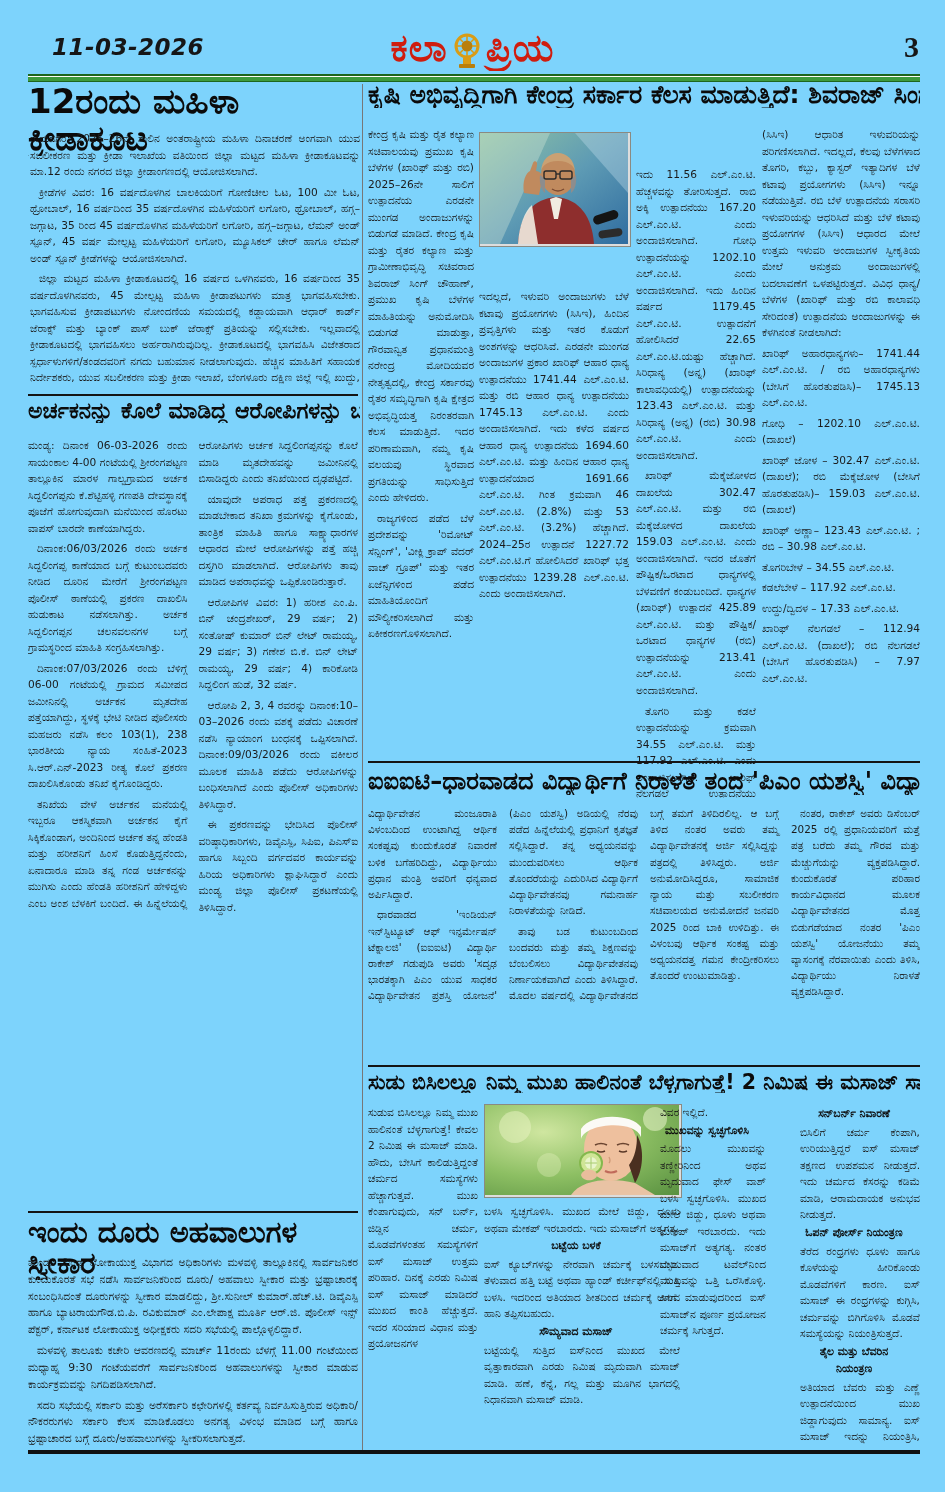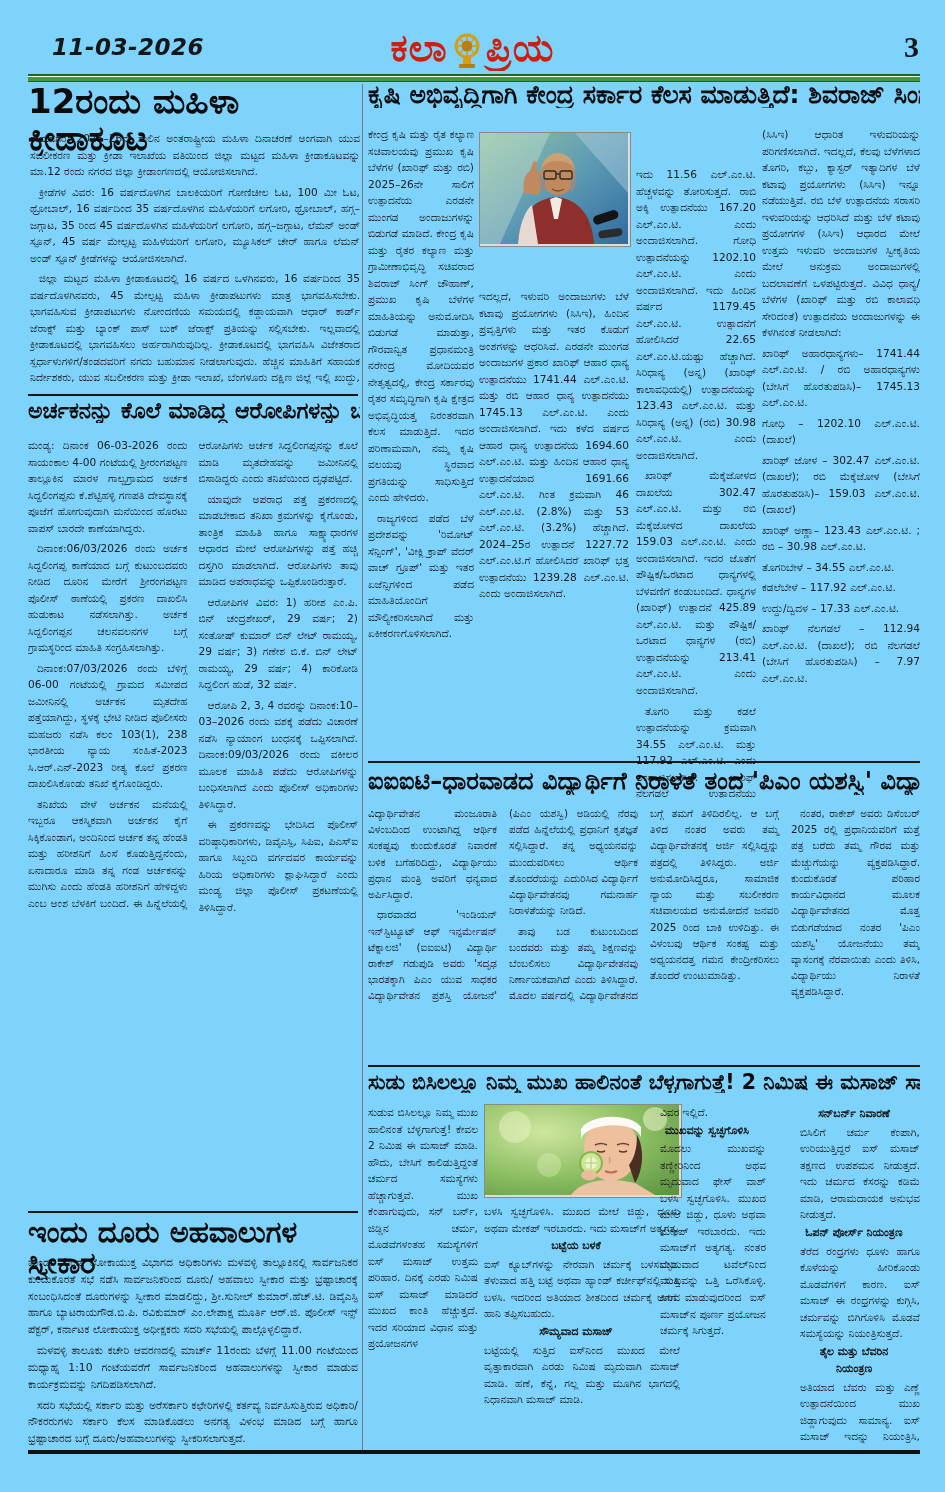--- a/index.html
+++ b/index.html
@@ -107,21 +107,21 @@
     <p>ಆರೋಪಿಗಳ ವಿವರ: 1) ಹರೀಶ ಎಂ.ಪಿ. ಬಿನ್ ಚಂದ್ರಶೇಖರ್, 29 ವರ್ಷ; 2) ಸಂತೋಷ್ ಕುಮಾರ್ ಬಿನ್ ಲೇಟ್ ರಾಮಯ್ಯ, 29 ವರ್ಷ; 3) ಗಣೇಶ ಬಿ.ಕೆ. ಬಿನ್ ಲೇಟ್ ರಾಮಯ್ಯ, 29 ವರ್ಷ; 4) ಕಾರಿಕೋಡಿ ಸಿದ್ದಲಿಂಗ ಹುಡೆ, 32 ವರ್ಷ.</p>
     <p>ಆರೋಪಿ 2, 3, 4 ರವರನ್ನು ದಿನಾಂಕ:10–03–2026 ರಂದು ವಶಕ್ಕೆ ಪಡೆದು ವಿಚಾರಣೆ ನಡೆಸಿ ನ್ಯಾಯಾಂಗ ಬಂಧನಕ್ಕೆ ಒಪ್ಪಿಸಲಾಗಿದೆ. ದಿನಾಂಕ:09/03/2026 ರಂದು ವಕೀಲರ ಮೂಲಕ ಮಾಹಿತಿ ಪಡೆದು ಆರೋಪಿಗಳನ್ನು ಬಂಧಿಸಲಾಗಿದೆ ಎಂದು ಪೊಲೀಸ್ ಅಧಿಕಾರಿಗಳು ತಿಳಿಸಿದ್ದಾರೆ.</p>
     <p>ಈ ಪ್ರಕರಣವನ್ನು ಭೇದಿಸಿದ ಪೊಲೀಸ್ ವರಿಷ್ಠಾಧಿಕಾರಿಗಳು, ಡಿವೈಎಸ್ಪಿ, ಸಿಪಿಐ, ಪಿಎಸ್ಐ ಹಾಗೂ ಸಿಬ್ಬಂದಿ ವರ್ಗದವರ ಕಾರ್ಯವನ್ನು ಹಿರಿಯ ಅಧಿಕಾರಿಗಳು ಶ್ಲಾಘಿಸಿದ್ದಾರೆ ಎಂದು ಮಂಡ್ಯ ಜಿಲ್ಲಾ ಪೊಲೀಸ್ ಪ್ರಕಟಣೆಯಲ್ಲಿ ತಿಳಿಸಿದ್ದಾರೆ.</p>
   </div>
 
   <div class="abs hrule" id="hr-left2"></div>
 
   <div class="abs head" id="a3-head">ಇಂದು ದೂರು ಅಹವಾಲುಗಳ ಸ್ವೀಕಾರ</div>
   <div class="abs btxt" id="a3-body">
     <p>ಮಂಡ್ಯ: ಮಂಡ್ಯ ಲೋಕಾಯುಕ್ತ ವಿಭಾಗದ ಅಧಿಕಾರಿಗಳು ಮಳವಳ್ಳಿ ತಾಲ್ಲೂಕಿನಲ್ಲಿ ಸಾರ್ವಜನಿಕರ ಕುಂದುಕೊರತೆ ಸಭೆ ನಡೆಸಿ ಸಾರ್ವಜನಿಕರಿಂದ ದೂರು/ ಅಹವಾಲು ಸ್ವೀಕಾರ ಮತ್ತು ಭ್ರಷ್ಟಾಚಾರಕ್ಕೆ ಸಂಬಂಧಿಸಿದಂತೆ ದೂರುಗಳನ್ನು ಸ್ವೀಕಾರ ಮಾಡಲಿದ್ದು, ಶ್ರೀ.ಸುನೀಲ್ ಕುಮಾರ್.ಹೆಚ್.ಟಿ. ಡಿವೈಎಸ್ಪಿ ಹಾಗೂ ಬ್ಯಾಟರಾಯಗೌಡ.ಬಿ.ಪಿ. ರವಿಕುಮಾರ್ ಎಂ.ಲೇಪಾಕ್ಷ ಮೂರ್ತಿ ಆರ್.ಜಿ. ಪೊಲೀಸ್ ಇನ್ಸ್ ಪೆಕ್ಟರ್, ಕರ್ನಾಟಕ ಲೋಕಾಯುಕ್ತ ಅಧೀಕ್ಷಕರು ಸದರಿ ಸಭೆಯಲ್ಲಿ ಪಾಲ್ಗೊಳ್ಳಲಿದ್ದಾರೆ.</p>
-    <p>ಮಳವಳ್ಳಿ ತಾಲೂಕು ಕಚೇರಿ ಆವರಣದಲ್ಲಿ ಮಾರ್ಚ್ 11ರಂದು ಬೆಳಗ್ಗೆ 11.00 ಗಂಟೆಯಿಂದ ಮಧ್ಯಾಹ್ನ 1:10 ಗಂಟೆಯವರೆಗೆ ಸಾರ್ವಜನಿಕರಿಂದ ಅಹವಾಲುಗಳನ್ನು ಸ್ವೀಕಾರ ಮಾಡುವ ಕಾರ್ಯಕ್ರಮವನ್ನು ನಿಗದಿಪಡಿಸಲಾಗಿದೆ.</p>
+    <p>ಮಳವಳ್ಳಿ ತಾಲೂಕು ಕಚೇರಿ ಆವರಣದಲ್ಲಿ ಮಾರ್ಚ್ 11ರಂದು ಬೆಳಗ್ಗೆ 11.00 ಗಂಟೆಯಿಂದ ಮಧ್ಯಾಹ್ನ 9:30 ಗಂಟೆಯವರೆಗೆ ಸಾರ್ವಜನಿಕರಿಂದ ಅಹವಾಲುಗಳನ್ನು ಸ್ವೀಕಾರ ಮಾಡುವ ಕಾರ್ಯಕ್ರಮವನ್ನು ನಿಗದಿಪಡಿಸಲಾಗಿದೆ.</p>
     <p>ಸದರಿ ಸಭೆಯಲ್ಲಿ ಸರ್ಕಾರಿ ಮತ್ತು ಅರೆಸರ್ಕಾರಿ ಕಛೇರಿಗಳಲ್ಲಿ ಕರ್ತವ್ಯ ನಿರ್ವಹಿಸುತ್ತಿರುವ ಅಧಿಕಾರಿ/ನೌಕರರುಗಳು ಸರ್ಕಾರಿ ಕೆಲಸ ಮಾಡಿಕೊಡಲು ಅನಗತ್ಯ ವಿಳಂಭ ಮಾಡಿದ ಬಗ್ಗೆ ಹಾಗೂ ಭ್ರಷ್ಟಾಚಾರದ ಬಗ್ಗೆ ದೂರು/ಅಹವಾಲುಗಳನ್ನು ಸ್ವೀಕರಿಸಲಾಗುತ್ತದೆ.</p>
 
   </div>
 
   <div class="abs head" id="agri-head">ಕೃಷಿ ಅಭಿವೃದ್ಧಿಗಾಗಿ ಕೇಂದ್ರ ಸರ್ಕಾರ ಕೆಲಸ ಮಾಡುತ್ತಿದೆ: ಶಿವರಾಜ್ ಸಿಂಗ್</div>
 
   <div class="abs photo-frame" id="agri-photo">
     <svg width="148" height="111" viewBox="0 0 148 111">
       <defs>
         <linearGradient id="agbg" x1="0" y1="0" x2="1" y2="1">

